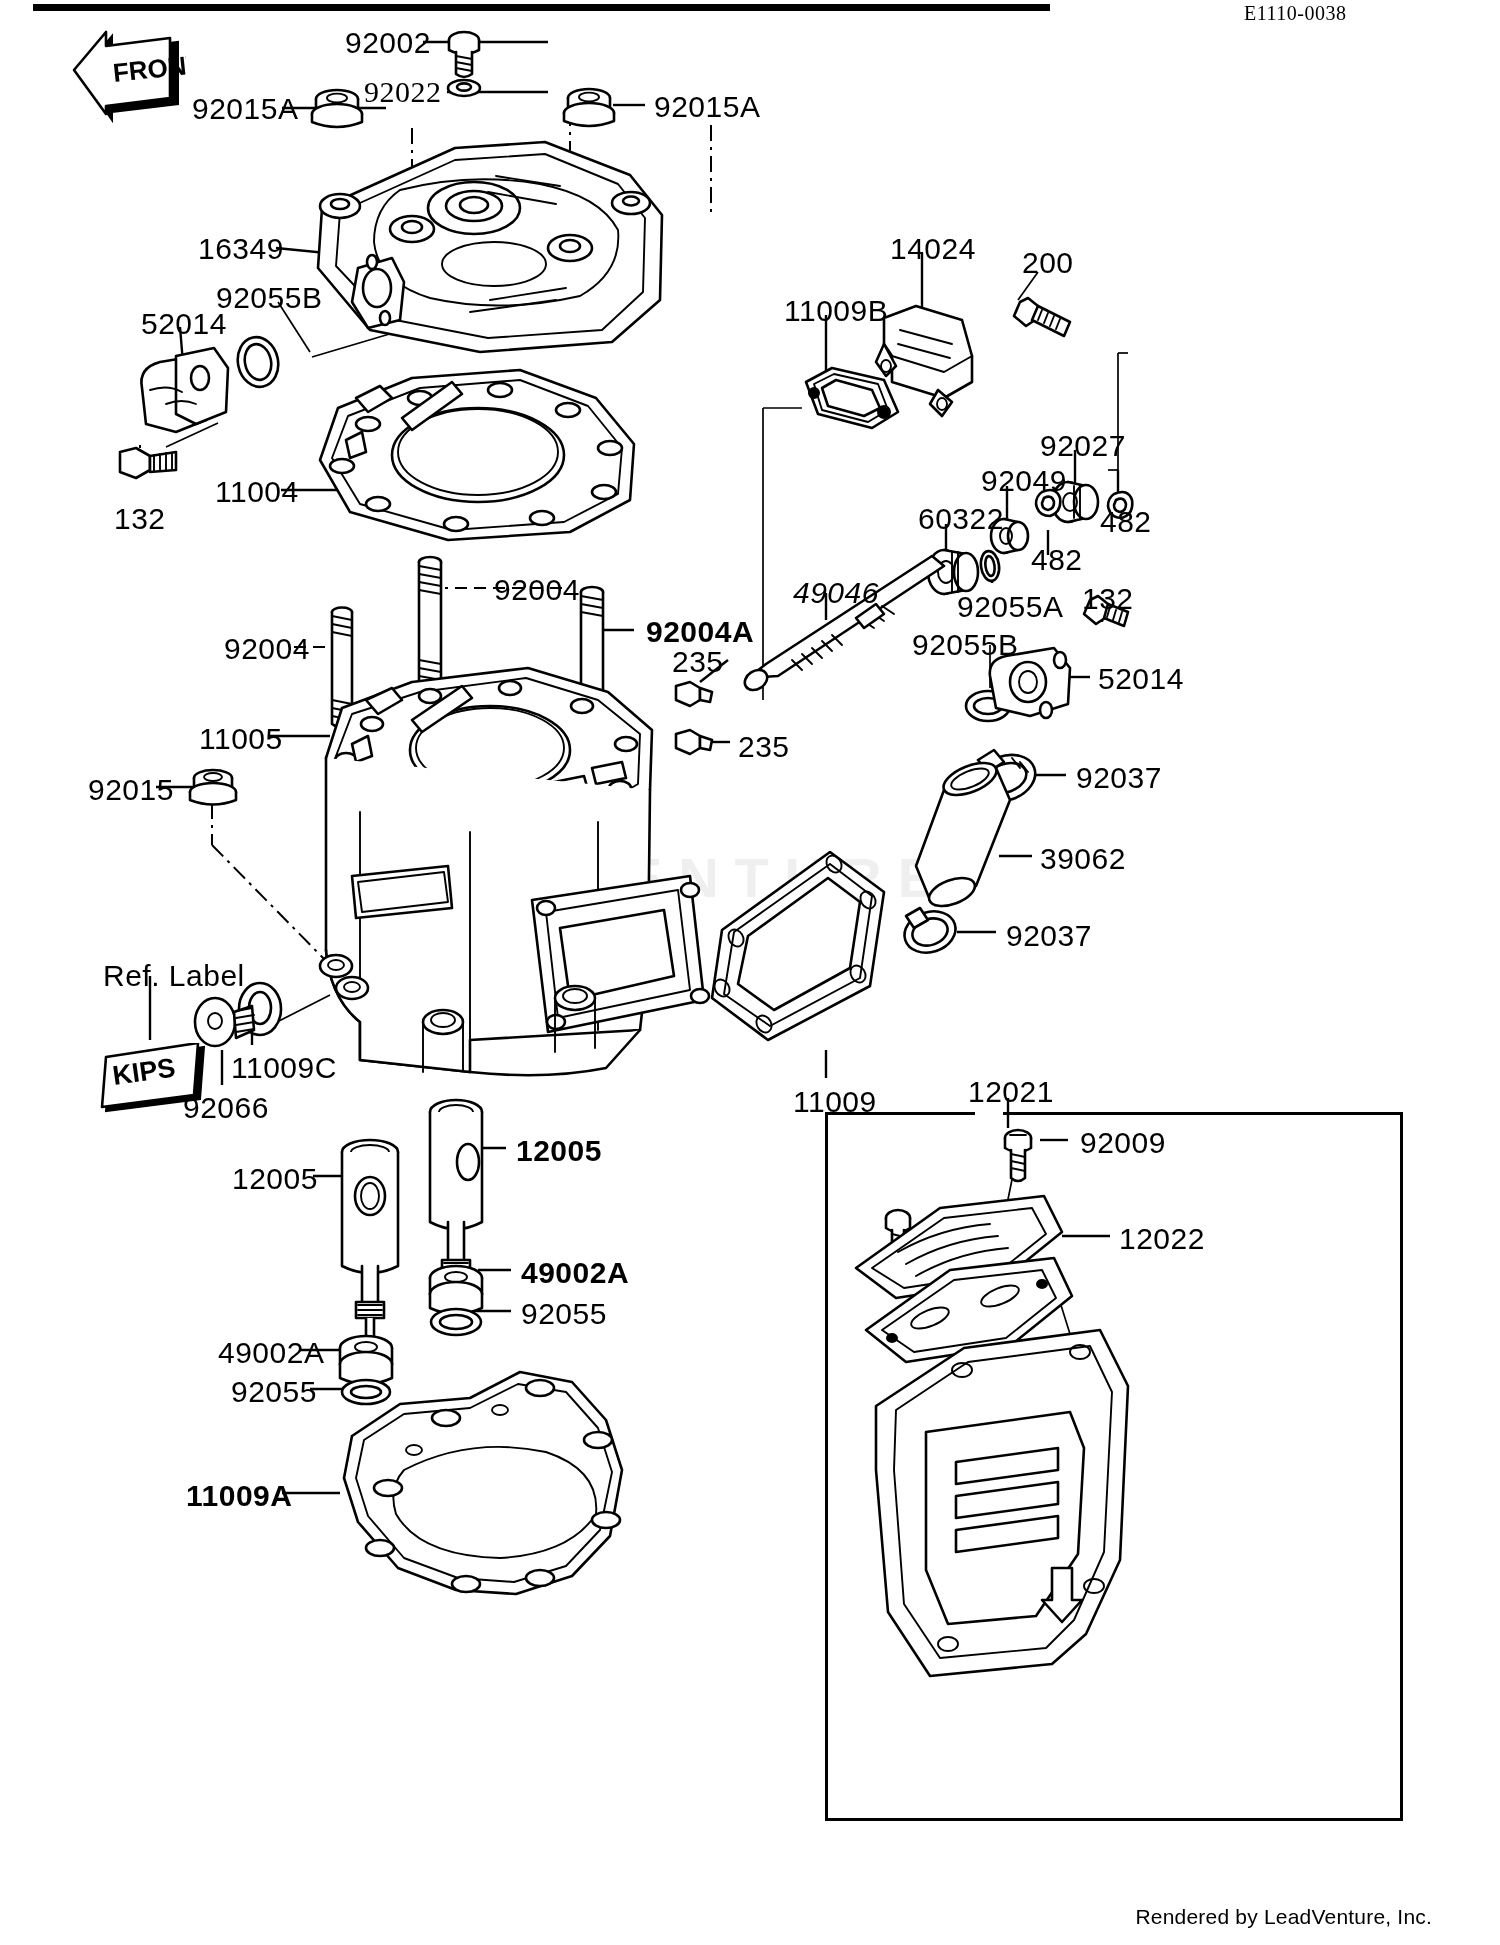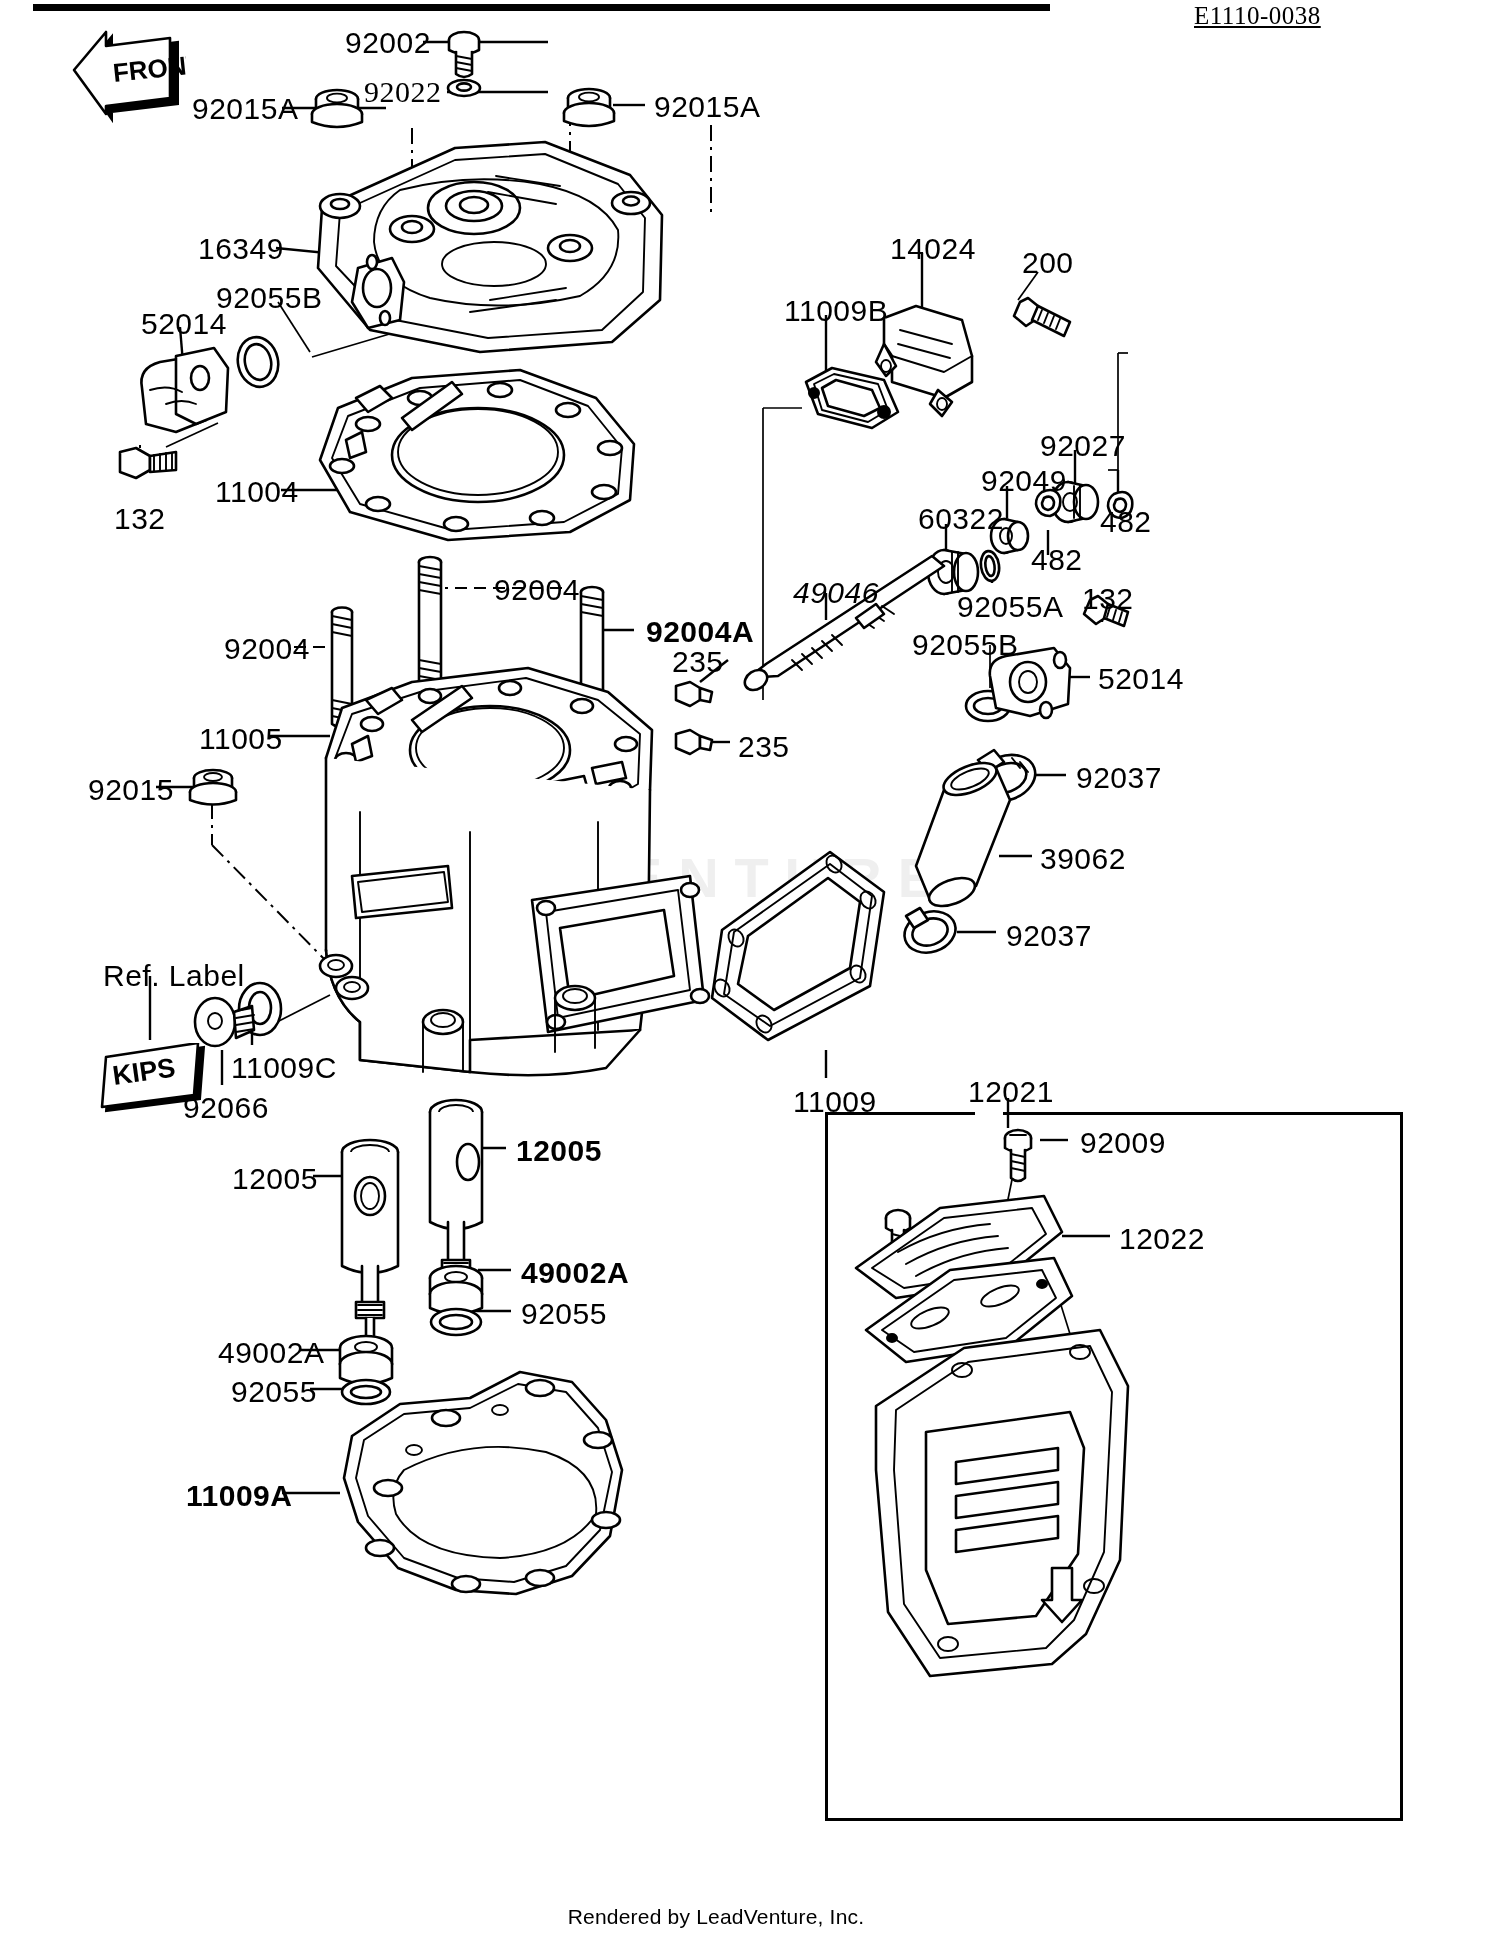--- a/index.html
+++ b/index.html
@@ -18,33 +18,32 @@
   
   .top-rule{
     position:absolute;
     left:33px; top:4px;
     width:1017px; height:7px;
     background:#000;
   }
   
   .diagram-id{
     position:absolute;
-    left:1194px; top:2px;
+    left:1244px; top:2px;
     font-family:"Liberation Serif", serif;
-    font-size:25px;
+    font-size:20px;
     letter-spacing:.5px;
     white-space:nowrap;
-    text-decoration:underline;
   }
   
   .footer-credit{
     position:absolute;
     left:0; top:1905px;
     width:1432px;
-    text-align:center;
+    text-align:right;
     font-family:"Liberation Sans", sans-serif;
     font-size:21px;
     letter-spacing:.2px;
   }
   
   .watermark{
     position:absolute;
     left:355px; top:845px;
     font-size:56px;
     letter-spacing:16px;

